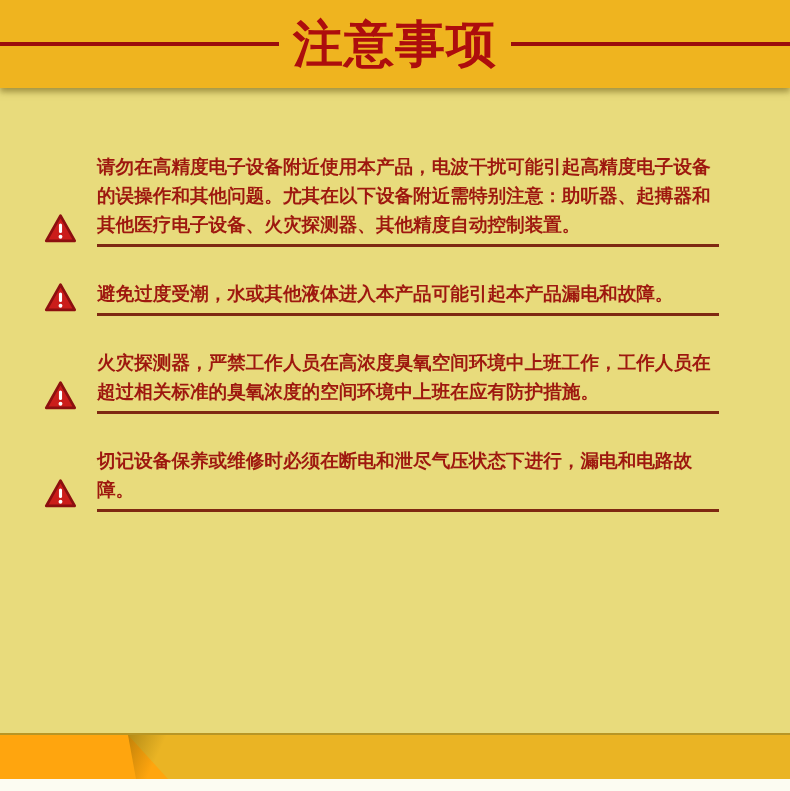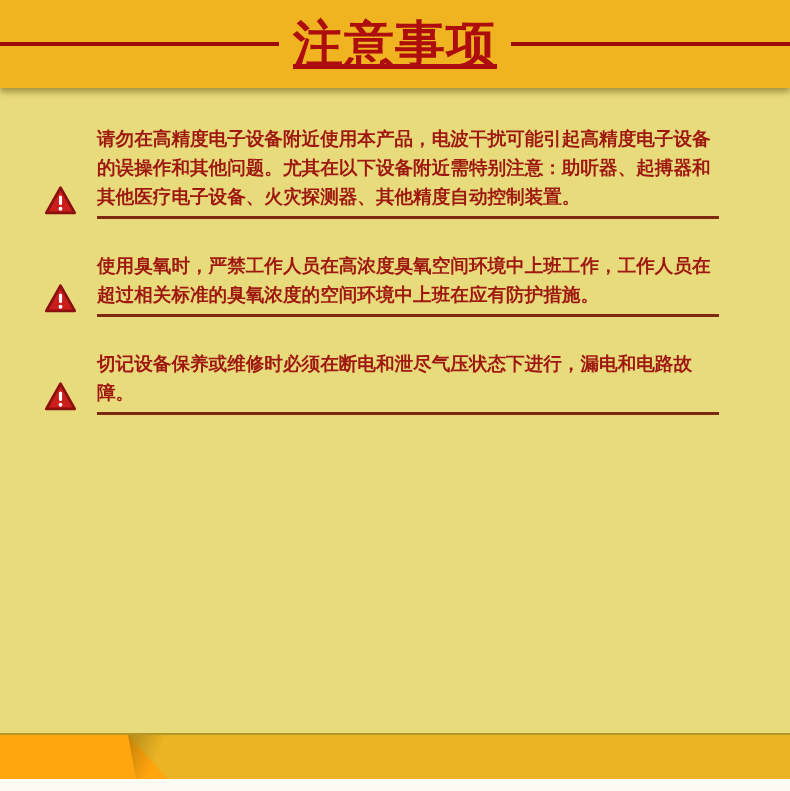--- a/index.html
+++ b/index.html
@@ -40,31 +40,30 @@
   .banner-title {
     position: relative;
     background: var(--banner-color, #efb41f);
     padding: 0 14px;
     font-size: 50px;
     font-weight: bold;
     letter-spacing: 1px;
     color: var(--title-color, #ad0d0d);
     line-height: 88px;
     white-space: nowrap;
-    text-decoration: underline;
   }
   
   .content {
     position: absolute;
     top: 88px; left: 0;
     width: 790px;
     height: 645px;
     background: var(--bg-color, #e8db7c);
     box-sizing: border-box;
-    padding: 36px 71px 0 44px;
+    padding: 64px 71px 0 44px;
     z-index: 1;
   }
   .warning-row {
     display: flex;
     align-items: flex-end;
     margin-bottom: 32px;
   }
   .warning-icon {
     flex: 0 0 33px;
     width: 33px;
@@ -133,30 +132,38 @@
   <div class="warning-row">
     <svg class="warning-icon" viewBox="0 0 36 33" xmlns="http://www.w3.org/2000/svg">
       <path class="tri" d="M18 2.5 L33.5 30 H2.5 Z" fill="#cb1d1a" stroke="#8c0f0f" stroke-width="3" stroke-linejoin="round"></path>
       <rect class="mark" x="16.3" y="11" width="3.4" height="10.5" rx="1.7" fill="#ffffff"></rect>
       <circle class="mark" cx="18" cy="25.5" r="2.1" fill="#ffffff"></circle>
     </svg>
     <div class="warning-body">请勿在高精度电子设备附近使用本产品，电波干扰可能引起高精度电子设备的误操作和其他问题。尤其在以下设备附近需特别注意：助听器、起搏器和其他医疗电子设备、火灾探测器、其他精度自动控制装置。</div>
   </div>
 
 
+  <div class="warning-row">
+    <svg class="warning-icon" viewBox="0 0 36 33" xmlns="http://www.w3.org/2000/svg">
+      <path class="tri" d="M18 2.5 L33.5 30 H2.5 Z" fill="#cb1d1a" stroke="#8c0f0f" stroke-width="3" stroke-linejoin="round"></path>
+      <rect class="mark" x="16.3" y="11" width="3.4" height="10.5" rx="1.7" fill="#ffffff"></rect>
+      <circle class="mark" cx="18" cy="25.5" r="2.1" fill="#ffffff"></circle>
+    </svg>
+    <div class="warning-body">避免过度受潮，水或其他液体进入本产品可能引起本产品漏电和故障。</div>
+  </div>
 
 
 
   <div class="warning-row">
     <svg class="warning-icon" viewBox="0 0 36 33" xmlns="http://www.w3.org/2000/svg">
       <path class="tri" d="M18 2.5 L33.5 30 H2.5 Z" fill="#cb1d1a" stroke="#8c0f0f" stroke-width="3" stroke-linejoin="round"></path>
       <rect class="mark" x="16.3" y="11" width="3.4" height="10.5" rx="1.7" fill="#ffffff"></rect>
       <circle class="mark" cx="18" cy="25.5" r="2.1" fill="#ffffff"></circle>
     </svg>
-    <div class="warning-body">使用臭氧时，严禁工作人员在高浓度臭氧空间环境中上班工作，工作人员在超过相关标准的臭氧浓度的空间环境中上班在应有防护措施。</div>
+    <div class="warning-body">火灾探测器，严禁工作人员在高浓度臭氧空间环境中上班工作，工作人员在超过相关标准的臭氧浓度的空间环境中上班在应有防护措施。</div>
   </div>
 
   <div class="warning-row">
     <svg class="warning-icon" viewBox="0 0 36 33" xmlns="http://www.w3.org/2000/svg">
       <path class="tri" d="M18 2.5 L33.5 30 H2.5 Z" fill="#cb1d1a" stroke="#8c0f0f" stroke-width="3" stroke-linejoin="round"></path>
       <rect class="mark" x="16.3" y="11" width="3.4" height="10.5" rx="1.7" fill="#ffffff"></rect>
       <circle class="mark" cx="18" cy="25.5" r="2.1" fill="#ffffff"></circle>
     </svg>
     <div class="warning-body">切记设备保养或维修时必须在断电和泄尽气压状态下进行，漏电和电路故障。</div>
   </div>

